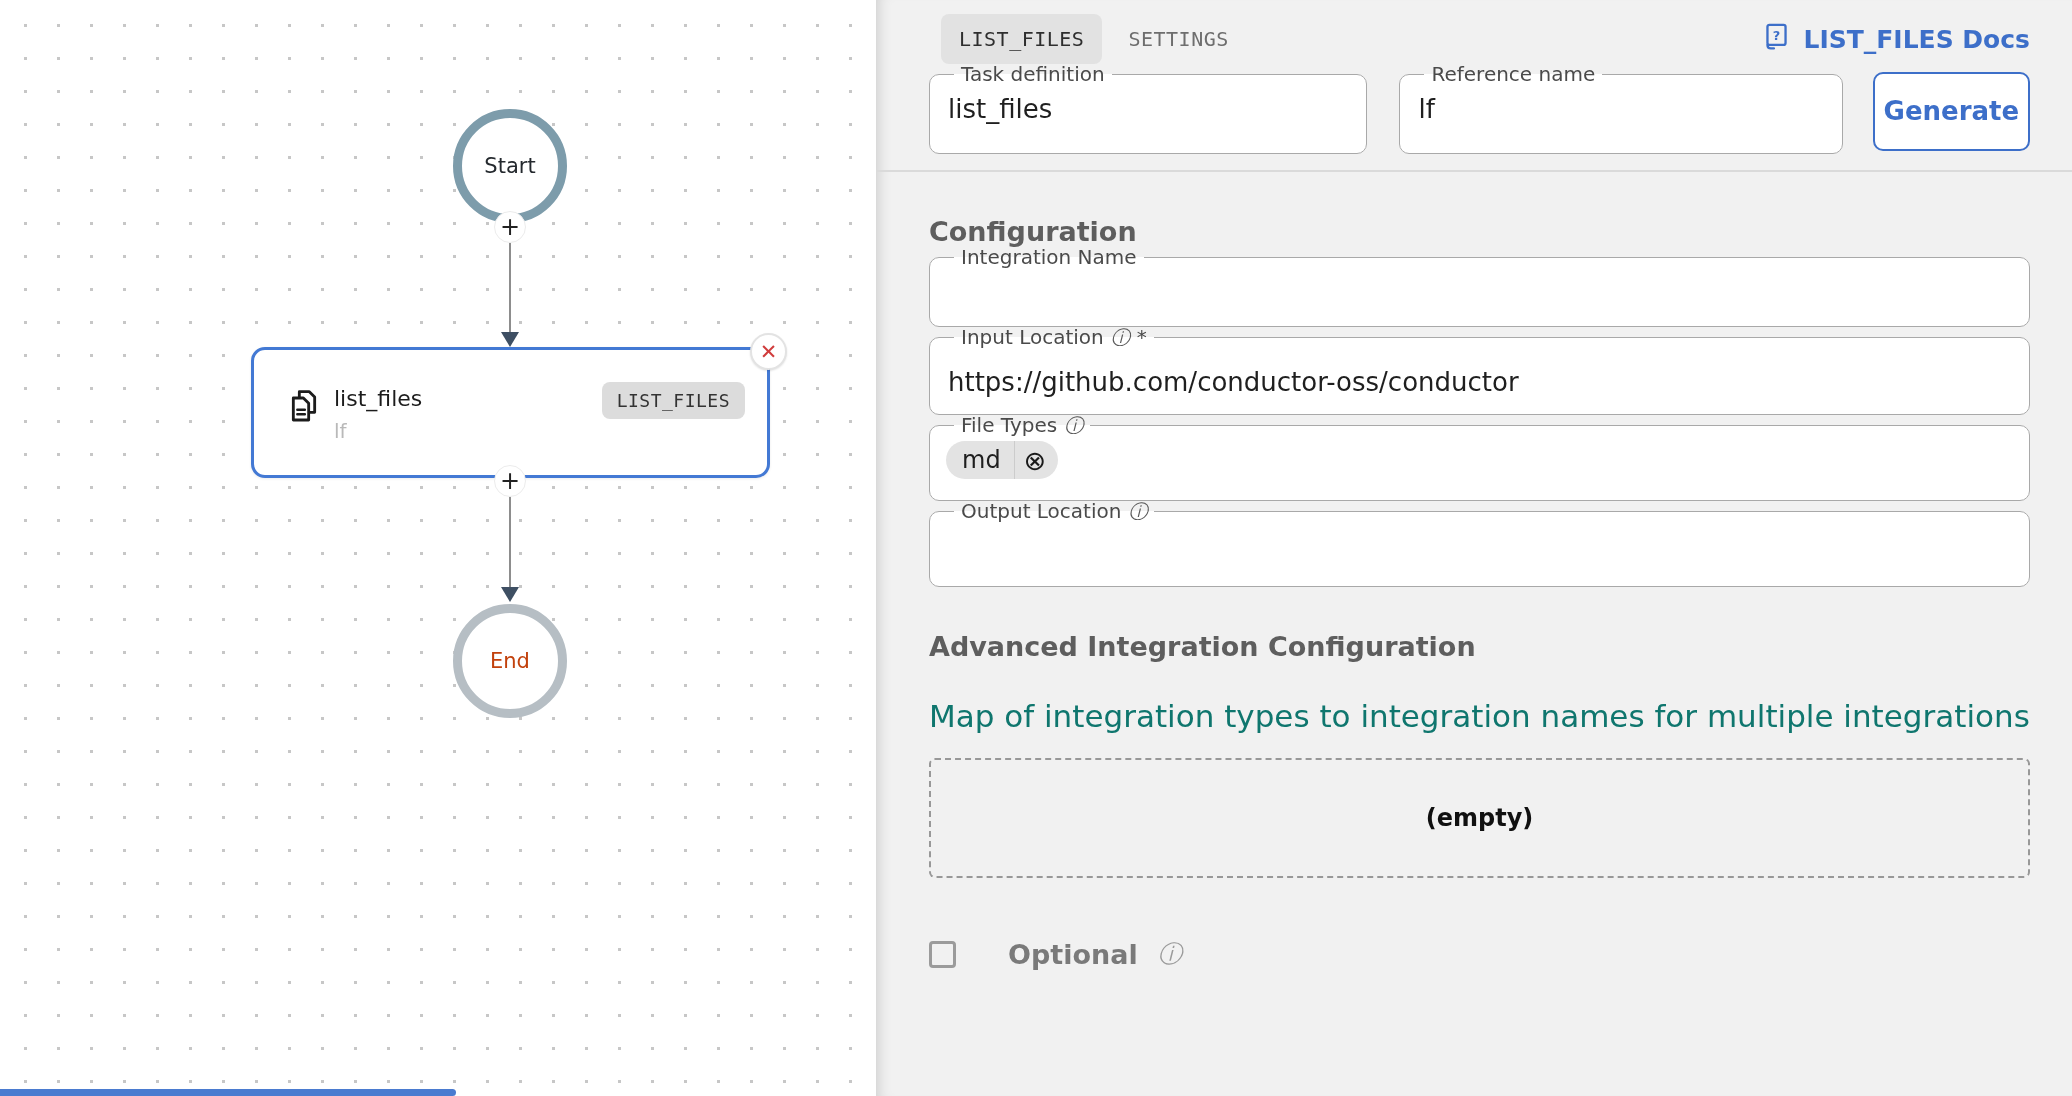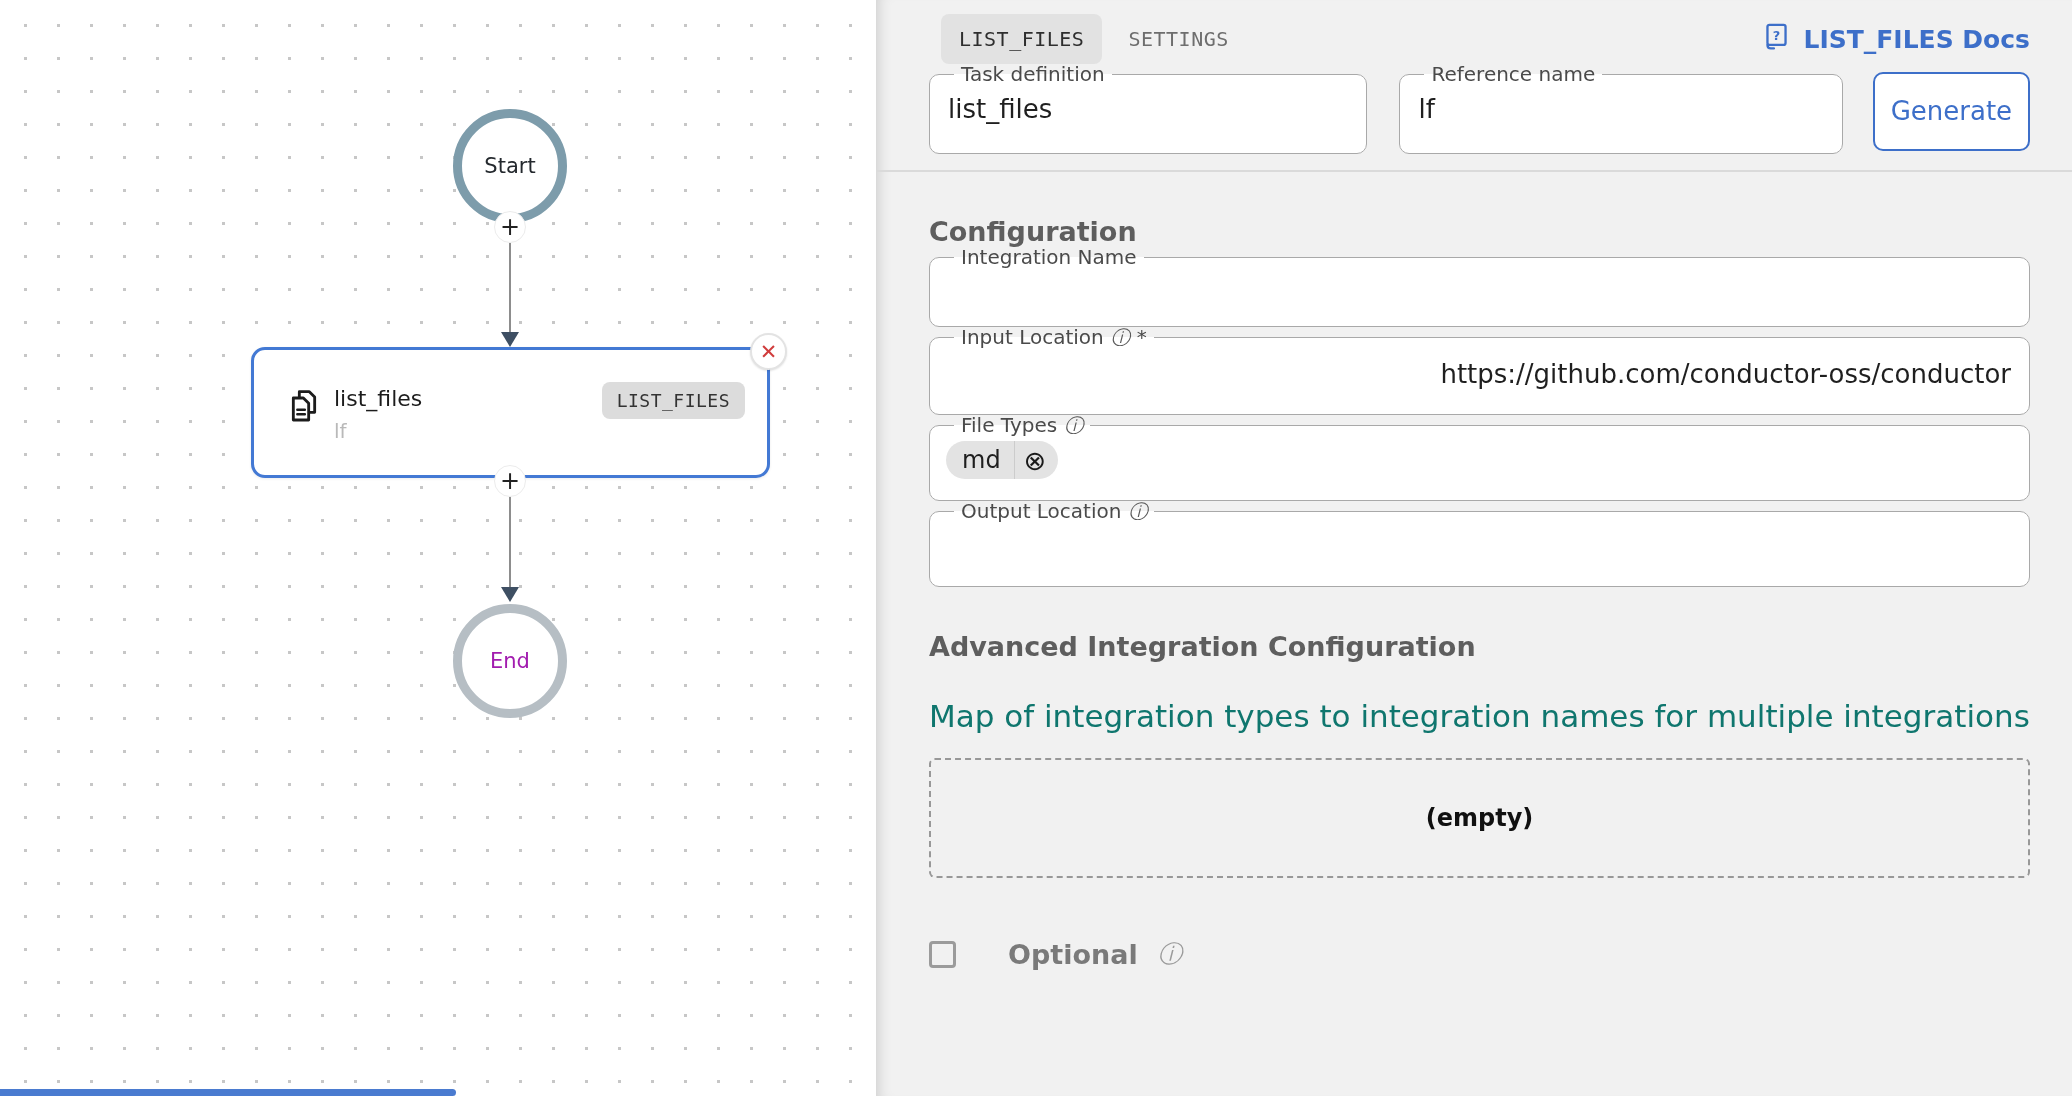--- a/index.html
+++ b/index.html
@@ -15,21 +15,21 @@
     background:#ffffff;
     background-image:radial-gradient(circle, #c7c7c7 1.6px, transparent 1.8px);
     background-size:33px 33px; background-position:9px 9px;
   }
   .circle-node {
     position:absolute; width:114px; height:114px; border-radius:50%;
     background:#fff; display:flex; align-items:center; justify-content:center;
     font-size:21px; color:#24292e;
   }
   .start-node { left:453px; top:109px; border:9px solid #7d9cab; }
-  .end-node   { left:453px; top:604px; border:9px solid #b6bec4; color:#a21caf; }
+  .end-node   { left:453px; top:604px; border:9px solid #b6bec4; color:#c2410c; }
   .plus-btn {
     position:absolute; width:32px; height:32px; border-radius:50%;
     background:#fff; border:1px solid #ececec; display:flex; align-items:center;
     justify-content:center; font-size:24px; font-weight:400; color:#222;
     cursor:pointer; z-index:5; line-height:1;
   }
   .edge-line { position:absolute; width:2px; background:#8d8d8d; }
   .edge-head {
     position:absolute; width:0; height:0;
     border-left:9px solid transparent; border-right:9px solid transparent;
@@ -102,28 +102,28 @@
     border:none; outline:none; width:100%; background:transparent;
     font-family:"DejaVu Sans", sans-serif; font-size:26px; color:#1f1f1f;
     padding:2px 2px 0 2px;
   }
   .f-taskdef { width:452px; height:90px; }
   .f-refname { width:457px; height:90px; }
   .f-taskdef input, .f-refname input { margin-top:8px; }
   .generate-btn {
     width:162px; height:79px; margin-left:-2px; align-self:center; margin-top:4px;
     background:#fff; color:#3d6fc9; border:2px solid #3d6fc9; border-radius:10px;
-    font-size:26px; font-weight:normal; cursor:pointer; font-family:inherit;
+    font-size:26px; font-weight:bold; cursor:pointer; font-family:inherit;
   }
   .hdr-divider { height:2px; background:#dadada; margin:16px -42px 0 -53px; }
 
   .section-heading { font-size:27px; font-weight:bold; color:#5e5e5e; margin-top:44px; }
   .f-block { width:1101px; margin-top:22px; }
   .f-integration { height:80px; }
-  .f-input-loc { height:88px; } .f-input-loc input { margin-top:10px;text-align:right; }
+  .f-input-loc { height:88px; } .f-input-loc input { margin-top:18px; }
   .f-file-types { height:86px; }
   .f-output-loc { height:86px; }
 
   .chip {
     display:inline-flex; align-items:center; margin-top:6px;
     background:#e3e3e3; border-radius:19px; height:38px; overflow:hidden;
   }
   .chip-label { font-size:24px; color:#1e1e1e; padding:0 13px 0 16px; }
   .chip-sep { width:1px; height:38px; background:#cccccc; }
   .chip-x { font-size:27px; color:#1a1a1a; padding:0 12px 0 9px; cursor:pointer; line-height:1; }

